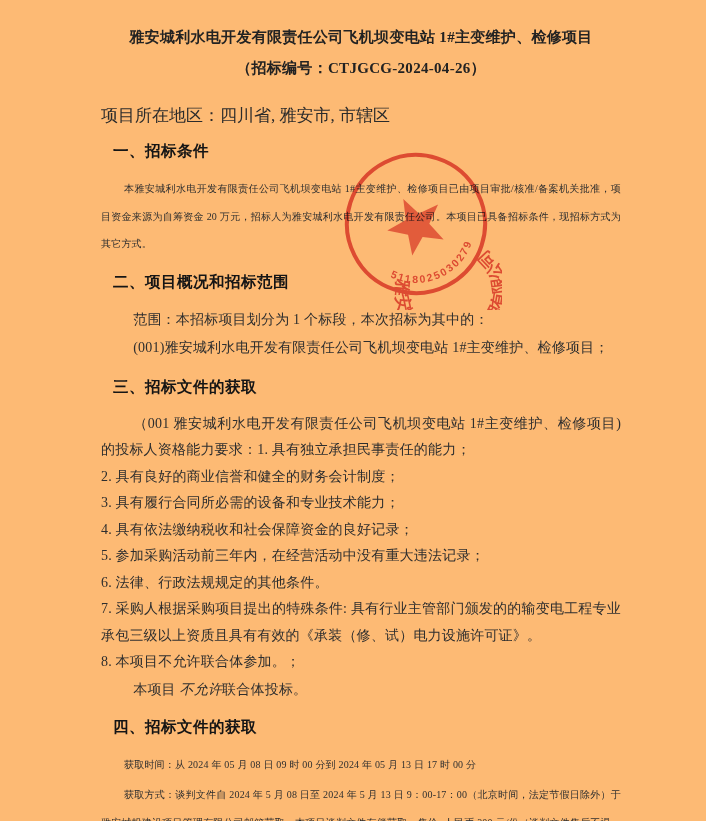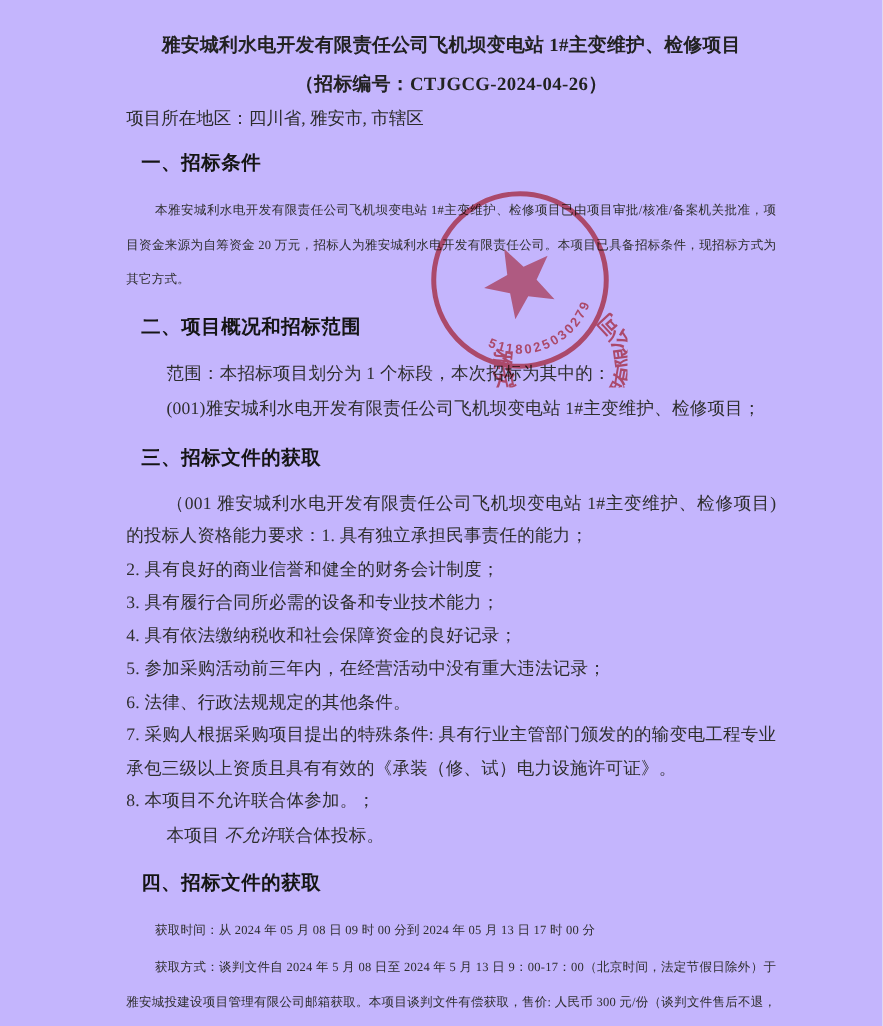--- a/index.html
+++ b/index.html
@@ -1,40 +1,41 @@
 <!DOCTYPE html>
 <html lang="zh"><head>
 <meta charset="utf-8">
 <style>
   html,body{margin:0;padding:0;background:#e9e9e9;}
   .page{
     position:relative;
     width:706px;height:821px;
     margin:0 auto;
-    background:#c4b5fd;
+    background:#fdba74;
     overflow:hidden;
     font-family:"Liberation Serif","DejaVu Serif",serif;
     color:#2e2e2e;
   }
   .content{
     position:absolute;
     left:101px;top:0;
     width:520px;
   }
   .doc-title{
     margin-top:22px;
     text-align:center;
     font-size:15px;
     line-height:31px;
     font-weight:bold;
     color:#222;
     letter-spacing:.3px;
   }
   .location{
-    font-size:14px;
+    margin-top:20px;
+    font-size:17px;
     line-height:23px;
     color:#2b2b2b;
   }
   h2.sec-heading{
     font-family:Liberation Serif, serif;
     font-size:15.5px;
     font-weight:700;
     color:#151515;
     line-height:24px;
     margin:12px;

